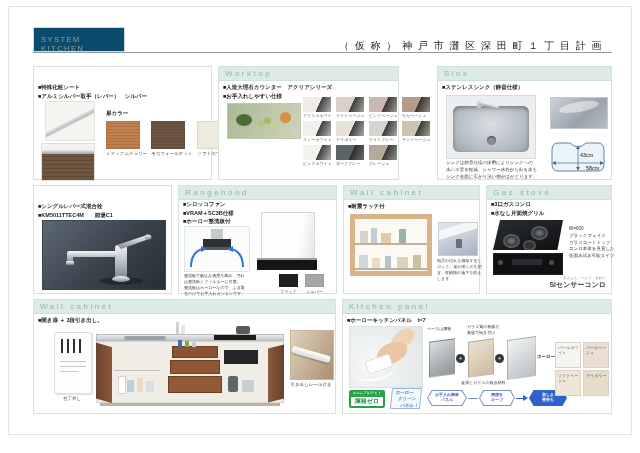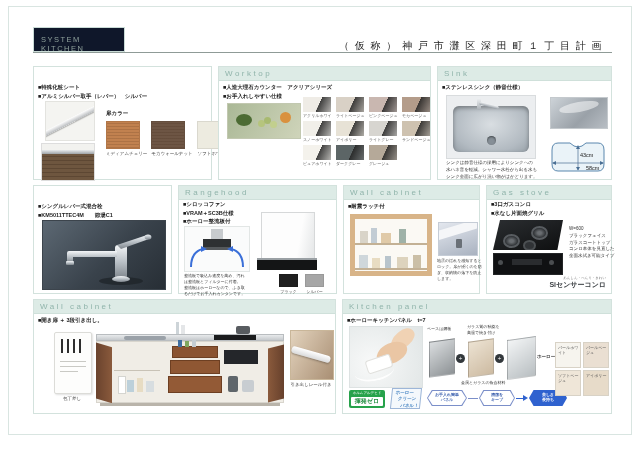--- a/index.html
+++ b/index.html
@@ -2,21 +2,21 @@
 <html><head>
 <meta charset="utf-8">
 <style>
   html,body{margin:0;padding:0;background:#fff;}
   body{font-family:"Liberation Sans","DejaVu Sans",sans-serif;-webkit-font-smoothing:antialiased;}
   #page{position:relative;width:640px;height:453px;background:#fff;overflow:hidden;}
   .x{position:absolute;}
   #frame{left:8px;top:6px;width:622px;height:427px;border:1px solid #d9e5e1;}
   #footbar{left:8px;top:419px;width:623px;height:14px;background:#9cbdb4;}
   #brand{right:48px;top:1px;color:#fff;font-size:10px;font-weight:bold;letter-spacing:.5px;}
-  #tab{left:33px;top:27px;width:92px;height:25px;background:#0f172a;border:1px solid #c9dbd6;box-sizing:border-box;}
+  #tab{left:33px;top:27px;width:92px;height:25px;background:#0c4a6e;border:1px solid #c9dbd6;box-sizing:border-box;}
   #tab span{position:absolute;left:7px;top:7px;font-size:7.5px;letter-spacing:1.5px;color:#8fa09b;}
   #hline{left:33px;top:52px;width:579px;height:1px;background:#8f9b97;}
   #ptitle{left:330px;top:39px;width:282px;text-align:center;font-size:10px;letter-spacing:1.5px;color:#222;white-space:nowrap;}
   .card{position:absolute;background:#fff;border:1px solid #d3e2dd;box-sizing:border-box;}
   .chead{height:13px;background:#ddebe6;border-bottom:1px solid #cfe0da;color:#90b4ab;font-size:8px;letter-spacing:2.5px;line-height:13px;padding-left:6px;}
   .b{position:absolute;font-size:5.5px;font-weight:bold;color:#1e1e1e;line-height:1.6;white-space:nowrap;}
   .cap{position:absolute;font-size:4.5px;color:#333;line-height:1.5;white-space:nowrap;}
   .lbl{font-size:4.5px;color:#444;}
   .sw{position:absolute;display:flex;gap:4px;}
   .sw .it{text-align:center;}
@@ -74,21 +74,21 @@
         <div class="im wood" style="background-color: rgb(109, 85, 68);"></div>
         <div class="nm">モカウォールナット</div>
       </div>
       <div class="it">
         <div class="im" style="background-color: rgb(237, 235, 224);"></div>
         <div class="nm">ソフトホワイト</div>
       </div>
     </div>
   </div>
 
-  <div class="card" style="left:218px;top:66px;width:213px;height:114px;">
+  <div class="card" style="left:218px;top:66px;width:181px;height:114px;">
     <div class="chead">Worktop</div>
     <div class="b" style="left:4px;top:16px;">
       <div>■人造大理石カウンター　アクリアシリーズ</div>
       <div>■お手入れしやすい仕様</div>
     </div>
     <div class="photo" style="left:8px;top:36px;width:72px;height:34px;background:linear-gradient(120deg,#aab896,#cfd4ba);border:1px solid #c2c8b0;">
       <div class="x" style="left:8px;top:10px;width:16px;height:12px;background:#4c6b33;border-radius:50%;"></div>
       <div class="x" style="left:30px;top:16px;width:7px;height:7px;background:#b6c57d;border-radius:50%;"></div>
       <div class="x" style="left:36px;top:13px;width:7px;height:7px;background:#a8ba70;border-radius:50%;"></div>
       <div class="x" style="left:42px;top:17px;width:7px;height:7px;background:#c2cf8d;border-radius:50%;"></div>

